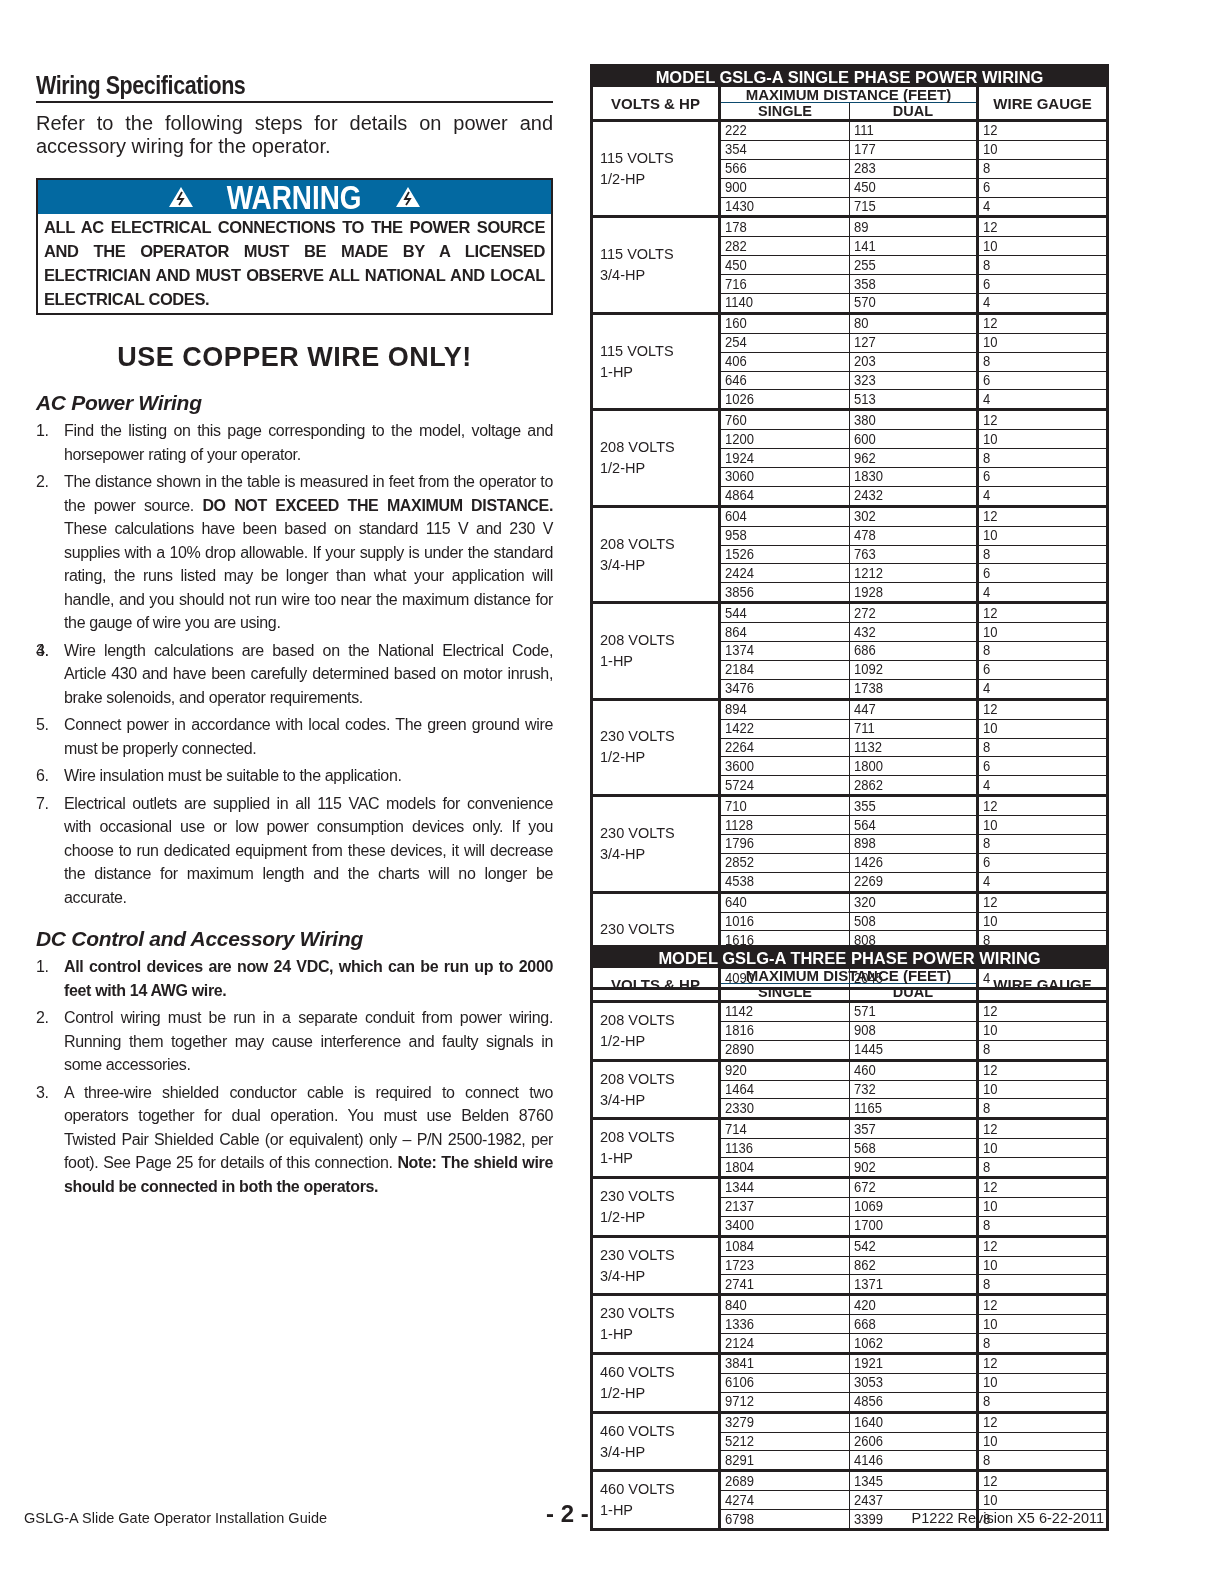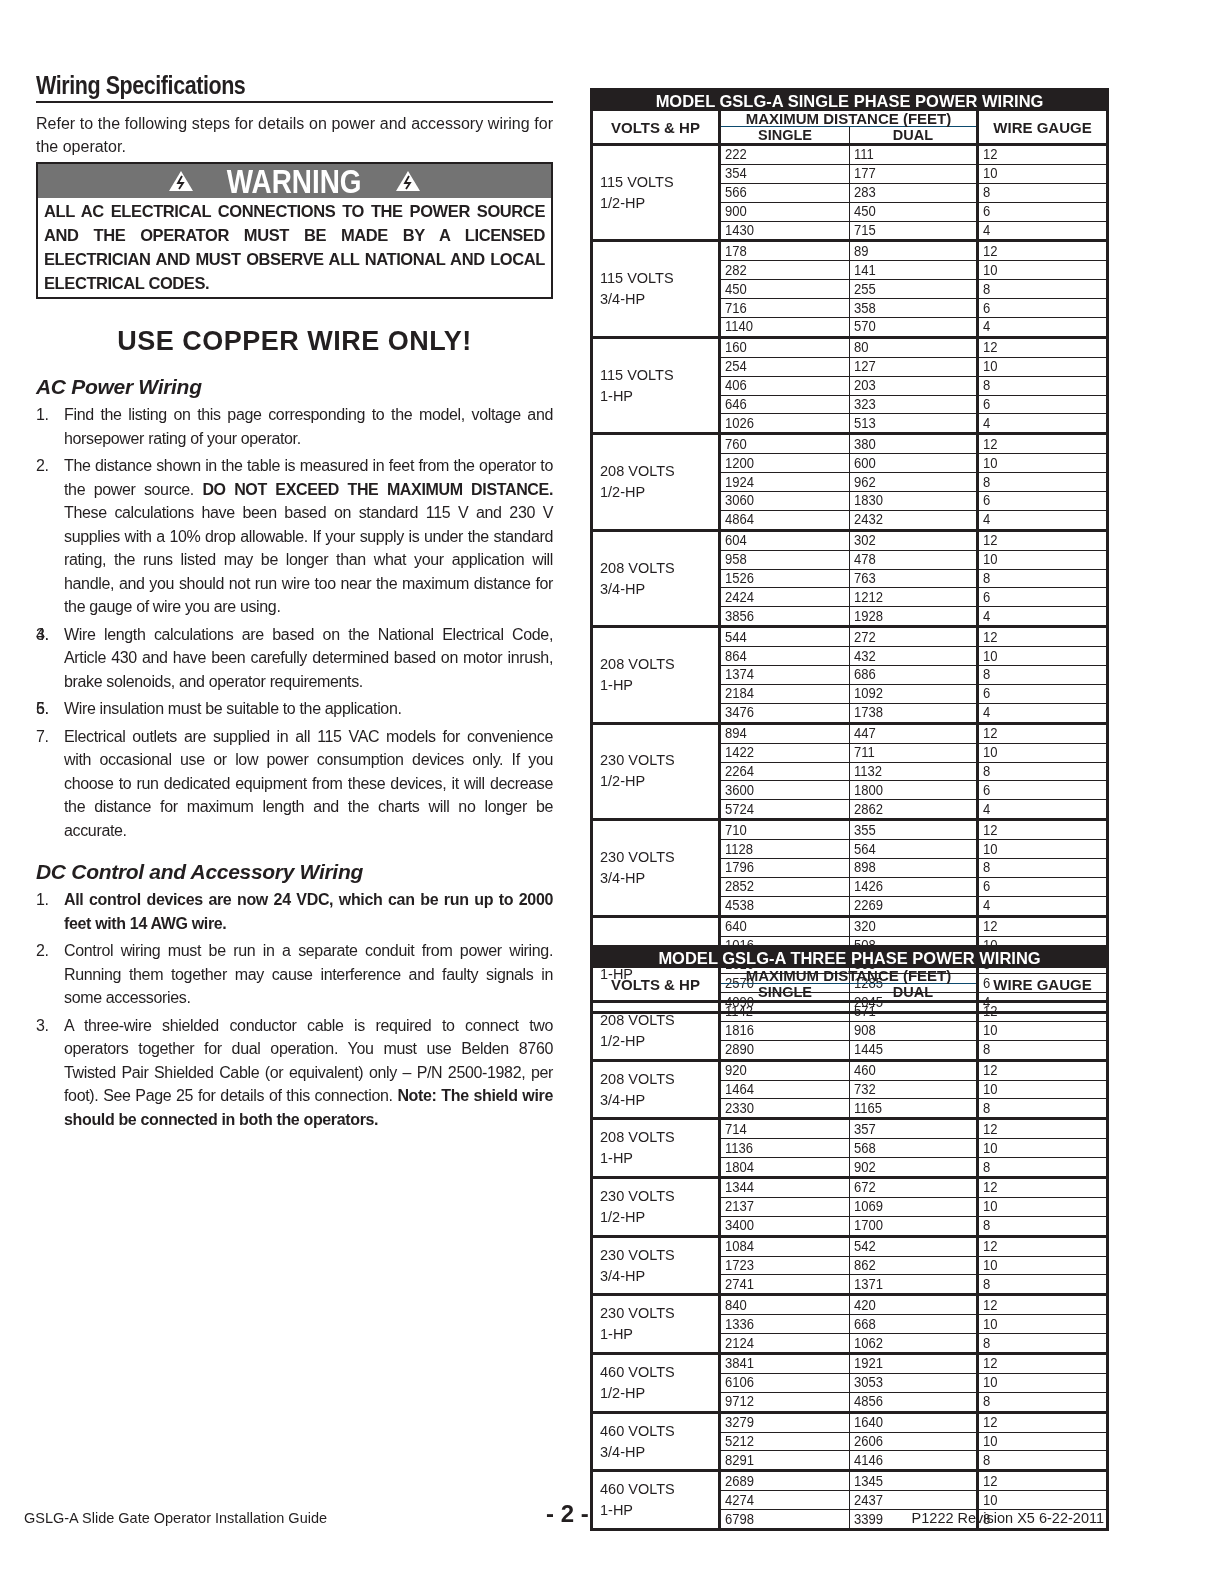--- a/index.html
+++ b/index.html
@@ -1,22 +1,22 @@
 <!DOCTYPE html>
 <html><head>
 <meta charset="utf-8">
 <style>
   html, body { margin: 0; padding: 0; background: #ffffff; }
   body { width: 1224px; height: 1584px; position: relative; font-family: "Liberation Sans", sans-serif; color: #231f20; }
   .left { position: absolute; left: 36px; top: 70px; width: 517px; }
   .h1 { font-family: "Liberation Sans", sans-serif; font-weight: bold; font-size: 25px; letter-spacing: -0.5px; transform: scaleX(0.86); transform-origin: left; white-space: nowrap; margin: 0; line-height: 30px; }
   .h1-rule { border-top: 2px solid #231f20; margin-top: 1px; }
-  .intro { font-size: 16px; line-height: 23px; text-align: justify; margin: 9px 0 4px 0; }
+  .intro { font-size: 20px; line-height: 23px; text-align: justify; margin: 9px 0 20px 0; }
   .warn { border: 2px solid #231f20; margin-top: 2px; }
-  .warn-head { background: #737373; color: #fff; text-align: center; height: 34px; line-height: 36px; font-weight: bold; font-size: 34px; display: flex; justify-content: center; align-items: center; gap: 18px; }
+  .warn-head { background: #0369a1; color: #fff; text-align: center; height: 34px; line-height: 36px; font-weight: bold; font-size: 34px; display: flex; justify-content: center; align-items: center; gap: 18px; }
   .warn-head .word { display: inline-block; transform: scaleX(0.82); }
   .tri { width: 26px; height: 22px; display: inline-block; }
   .warn-body { font-weight: bold; font-size: 16.5px; line-height: 24px; padding: 1px 6px 2px 6px; text-align: justify; transform: scaleX(1); letter-spacing: -0.4px; font-family: "Liberation Sans", sans-serif; }
   .copper { text-align: center; font-weight: bold; font-size: 27px; letter-spacing: 0.5px; margin-top: 27px; font-family: "Liberation Sans", sans-serif; }
   .h2 { font-weight: bold; font-style: italic; font-size: 21px; margin: 18px 0 4px 0; letter-spacing: -0.3px; }
   ol { margin: 0; padding: 0; list-style: none; }
   ol li { position: relative; padding-left: 28px; font-size: 16px; line-height: 23.5px; text-align: justify; margin-bottom: 4px; letter-spacing: -0.35px; }
   ol li .num { position: absolute; left: 0; top: 0; }
   .b { font-weight: bold; }
   .footer { position: absolute; top: 1510px; font-size: 14.5px; }
@@ -62,34 +62,34 @@
   </div>
 
   <div class="copper">USE COPPER WIRE ONLY!</div>
 
   <div class="h2">AC Power Wiring</div>
   <ol id="ac-list">
       <li><span class="num">1.</span><span>Find the listing on this page corresponding to the model, voltage and horsepower rating of your operator.</span><span class="b"></span><span></span></li>
       <li><span class="num">2.</span><span>The distance shown in the table is measured in feet from the operator to the power source. </span><span class="b">DO NOT EXCEED THE MAXIMUM DISTANCE.</span><span> These calculations have been based on standard 115 V and 230 V supplies with a 10% drop allowable. If your supply is under the standard rating, the runs listed may be longer than what your application will handle, and you should not run wire too near the maximum distance for the gauge of wire you are using.</span></li>
       <li><span class="num">3.</span><span class="b"></span><span></span></li>
       <li><span class="num">4.</span><span>Wire length calculations are based on the National Electrical Code, Article 430 and have been carefully determined based on motor inrush, brake solenoids, and operator requirements.</span><span class="b"></span><span></span></li>
-      <li><span class="num">5.</span><span class="b"></span><span></span></li>
+      <li><span class="num">5.</span><span>Connect power in accordance with local codes. The green ground wire must be properly connected.</span><span class="b"></span><span></span></li>
       <li><span class="num">6.</span><span>Wire insulation must be suitable to the application.</span><span class="b"></span><span></span></li>
       <li><span class="num">7.</span><span>Electrical outlets are supplied in all 115 VAC models for convenience with occasional use or low power consumption devices only. If you choose to run dedicated equipment from these devices, it will decrease the distance for maximum length and the charts will no longer be accurate.</span><span class="b"></span><span></span></li>
     </ol>
 
   <div class="h2">DC Control and Accessory Wiring</div>
   <ol id="dc-list">
       <li><span class="num">1.</span><span></span><span class="b">All control devices are now 24 VDC, which can be run up to 2000 feet with 14 AWG wire.</span><span></span></li>
       <li><span class="num">2.</span><span>Control wiring must be run in a separate conduit from power wiring. Running them together may cause interference and faulty signals in some accessories.</span><span class="b"></span><span></span></li>
       <li><span class="num">3.</span><span>A three-wire shielded conductor cable is required to connect two operators together for dual operation. You must use Belden 8760 Twisted Pair Shielded Cable (or equivalent) only – P/N 2500-1982, per foot). See Page 25 for details of this connection. </span><span class="b">Note: The shield wire should be connected in both the operators.</span><span></span></li>
     </ol>
 </div>
 
-<table class="wt" id="tbl-single" style="top:88px;padding-left:12px;">
+<table class="wt" id="tbl-single" style="top:64px;padding-left:12px;">
   <colgroup>
       <col style="width:128px">
       <col style="width:130px">
       <col style="width:128px">
       <col style="width:130px">
     </colgroup>
   <tbody>
     <tr class="t-title">
         <td colspan="4">MODEL GSLG-A SINGLE PHASE POWER WIRING</td>
       </tr>

